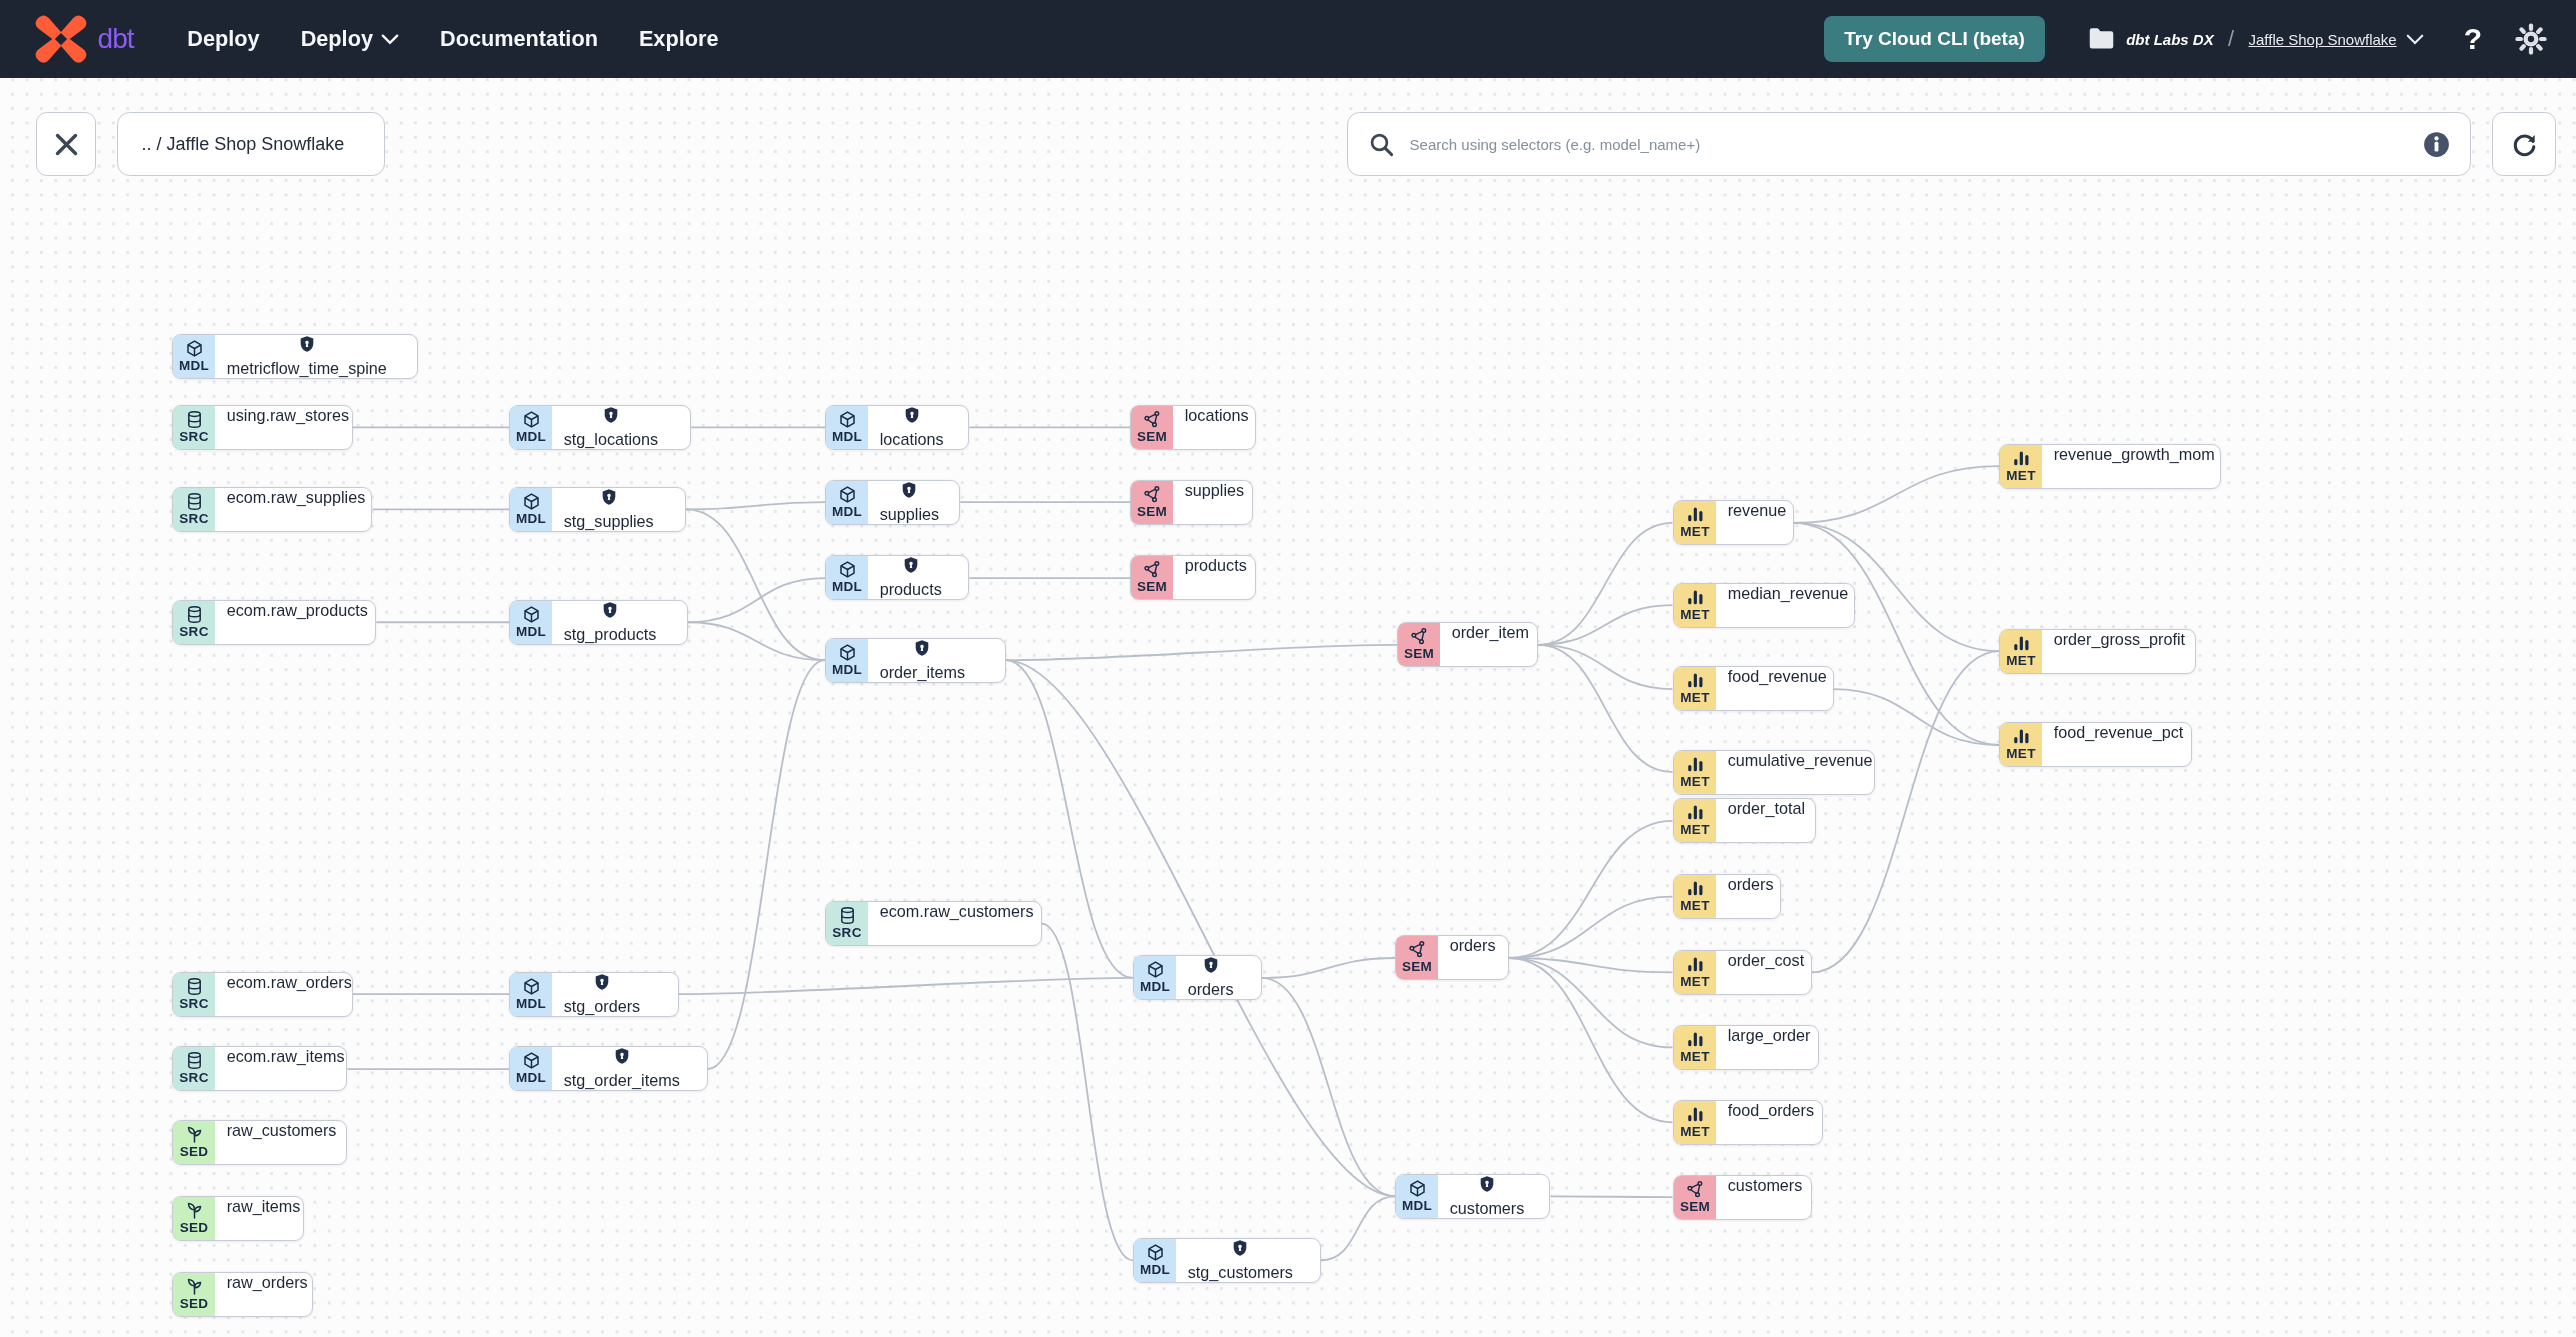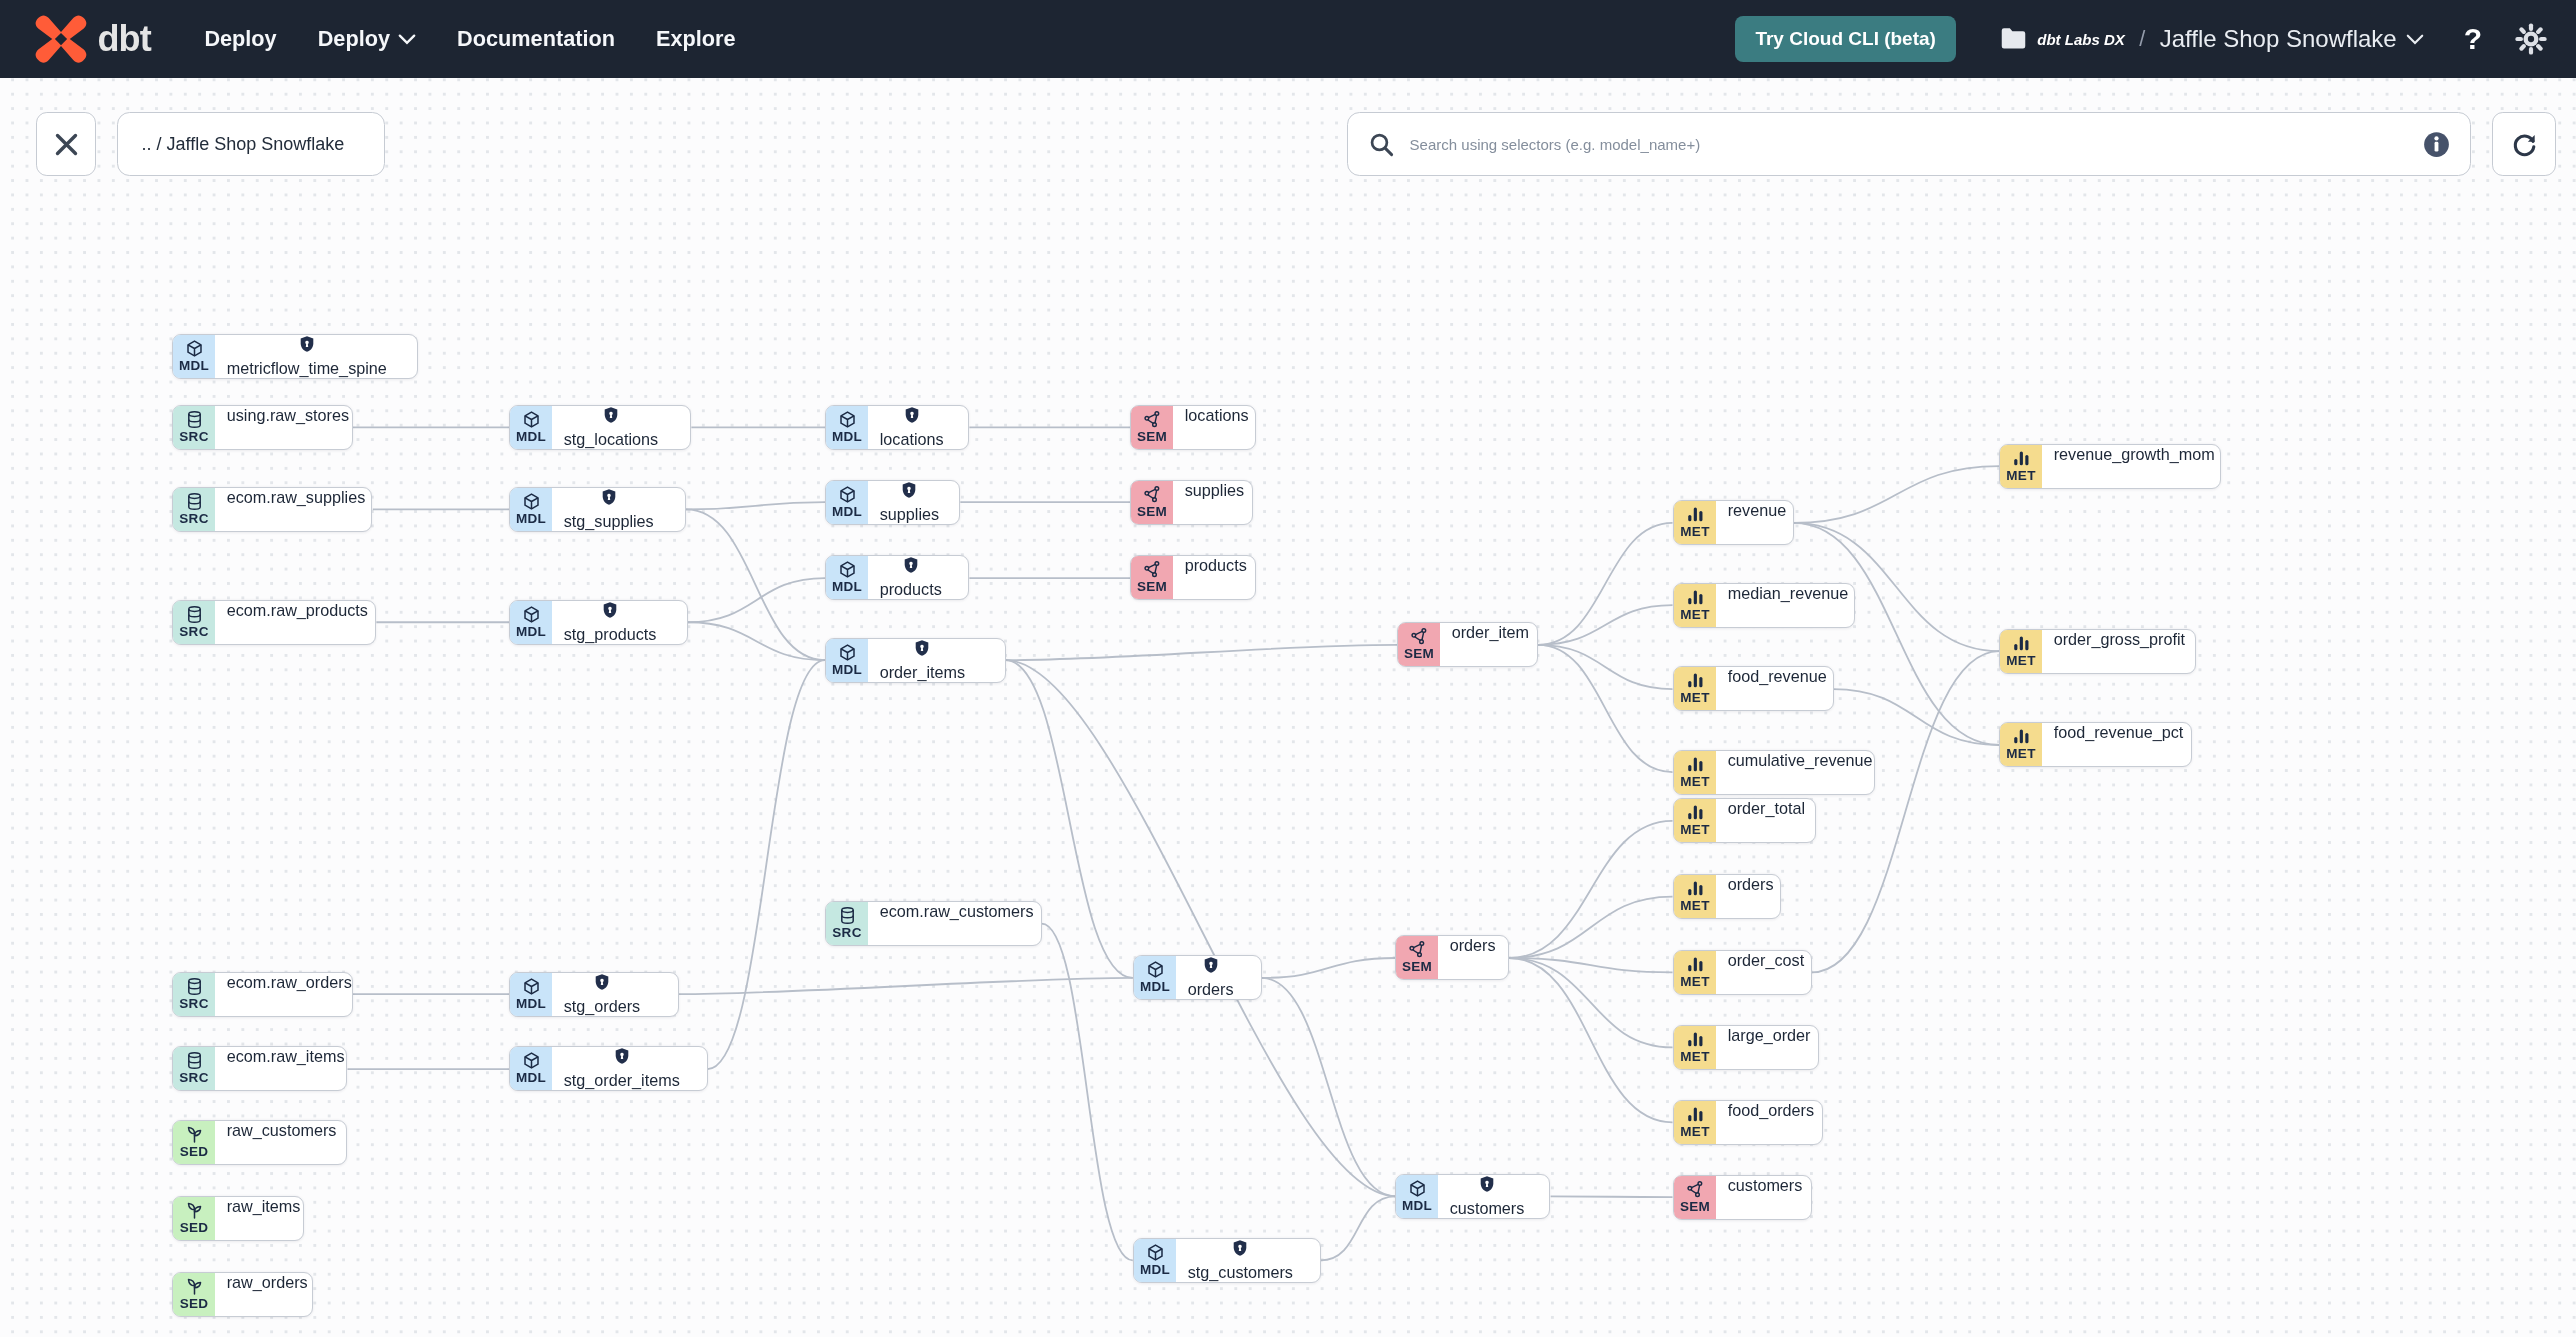--- a/index.html
+++ b/index.html
@@ -5,29 +5,29 @@
   html,body{margin:0;padding:0;background:#fff;}
   #app{position:relative;width:2576px;height:1338px;overflow:hidden;
        font-family:"Liberation Sans",sans-serif;-webkit-font-smoothing:antialiased;}
 
   
   .topnav{position:absolute;left:0;top:0;width:100%;height:78px;background:#1d2532;
           display:flex;align-items:center;justify-content:space-between;box-sizing:border-box;
           padding:0 27px 0 32.5px;}
   .nav-left{display:flex;align-items:center;gap:41px;}
   .brand{display:flex;align-items:center;gap:9px;margin-right:12.6px;}
-  .brand-text{color:#e5e5e5;font-size:36px;font-weight:700;letter-spacing:-0.9px;line-height:1;}
+  .brand-text{color:#8b5cf6;font-size:28px;font-weight:400;letter-spacing:-0.9px;line-height:1;}
   .nav-item{color:#f5f7fa;font-size:21.7px;font-weight:600;display:flex;align-items:center;gap:8.1px;cursor:pointer;}
   .nav-right{display:flex;align-items:center;gap:31px;}
   .cli-btn{background:#3b7c81;color:#fff;font-size:19px;font-weight:600;border:none;
            border-radius:8.1px;padding:11.7px 20px;cursor:pointer;font-family:inherit;}
   .proj-crumb{display:flex;align-items:center;gap:10.8px;color:#fff;margin-left:12.6px;}
   .proj-org{font-size:15px;font-weight:700;font-style:italic;}
   .proj-sep{color:#949cab;font-size:21.7px;margin:0 3.6px;}
-  .proj-name{font-size:24px;font-weight:400;color:#e9edf2;display:flex;align-items:center;gap:9px;}
+  .proj-name{font-size:15px;font-weight:400;color:#e9edf2;display:flex;align-items:center;gap:9px;text-decoration:underline;}
   .help-q{color:#fff;font-size:30px;font-weight:700;margin-left:9px;cursor:pointer;}
   .chev{display:inline-block;}
 
   
   .canvas{position:absolute;left:0;top:78px;width:2576px;height:1260px;background:#fcfcfd;
           background-image:radial-gradient(#e3e6ea 1.4px,transparent 1.5px);
           background-size:14.4px 14.4px;background-position:5.4px 9px;}
   .canvas > svg.edges{position:absolute;left:0;top:0;}
 
   

